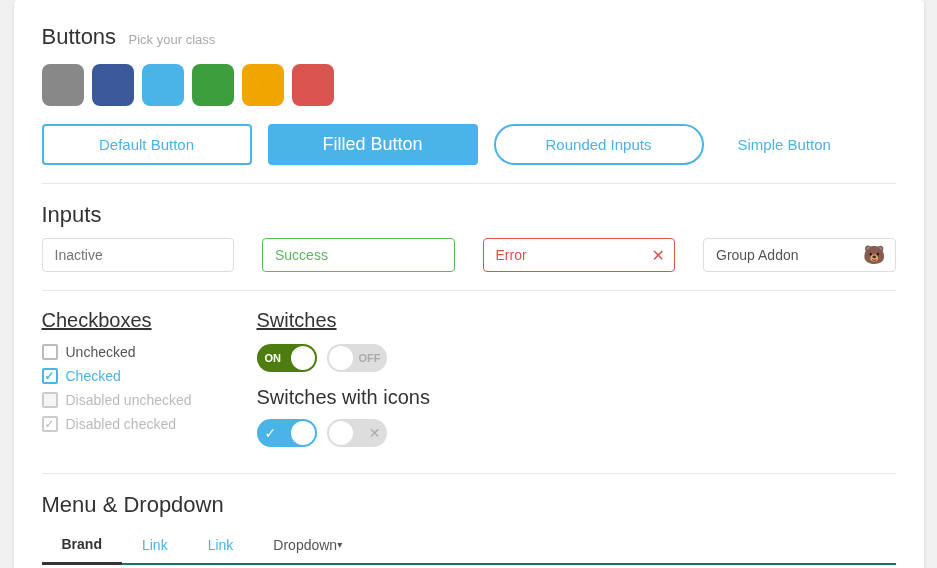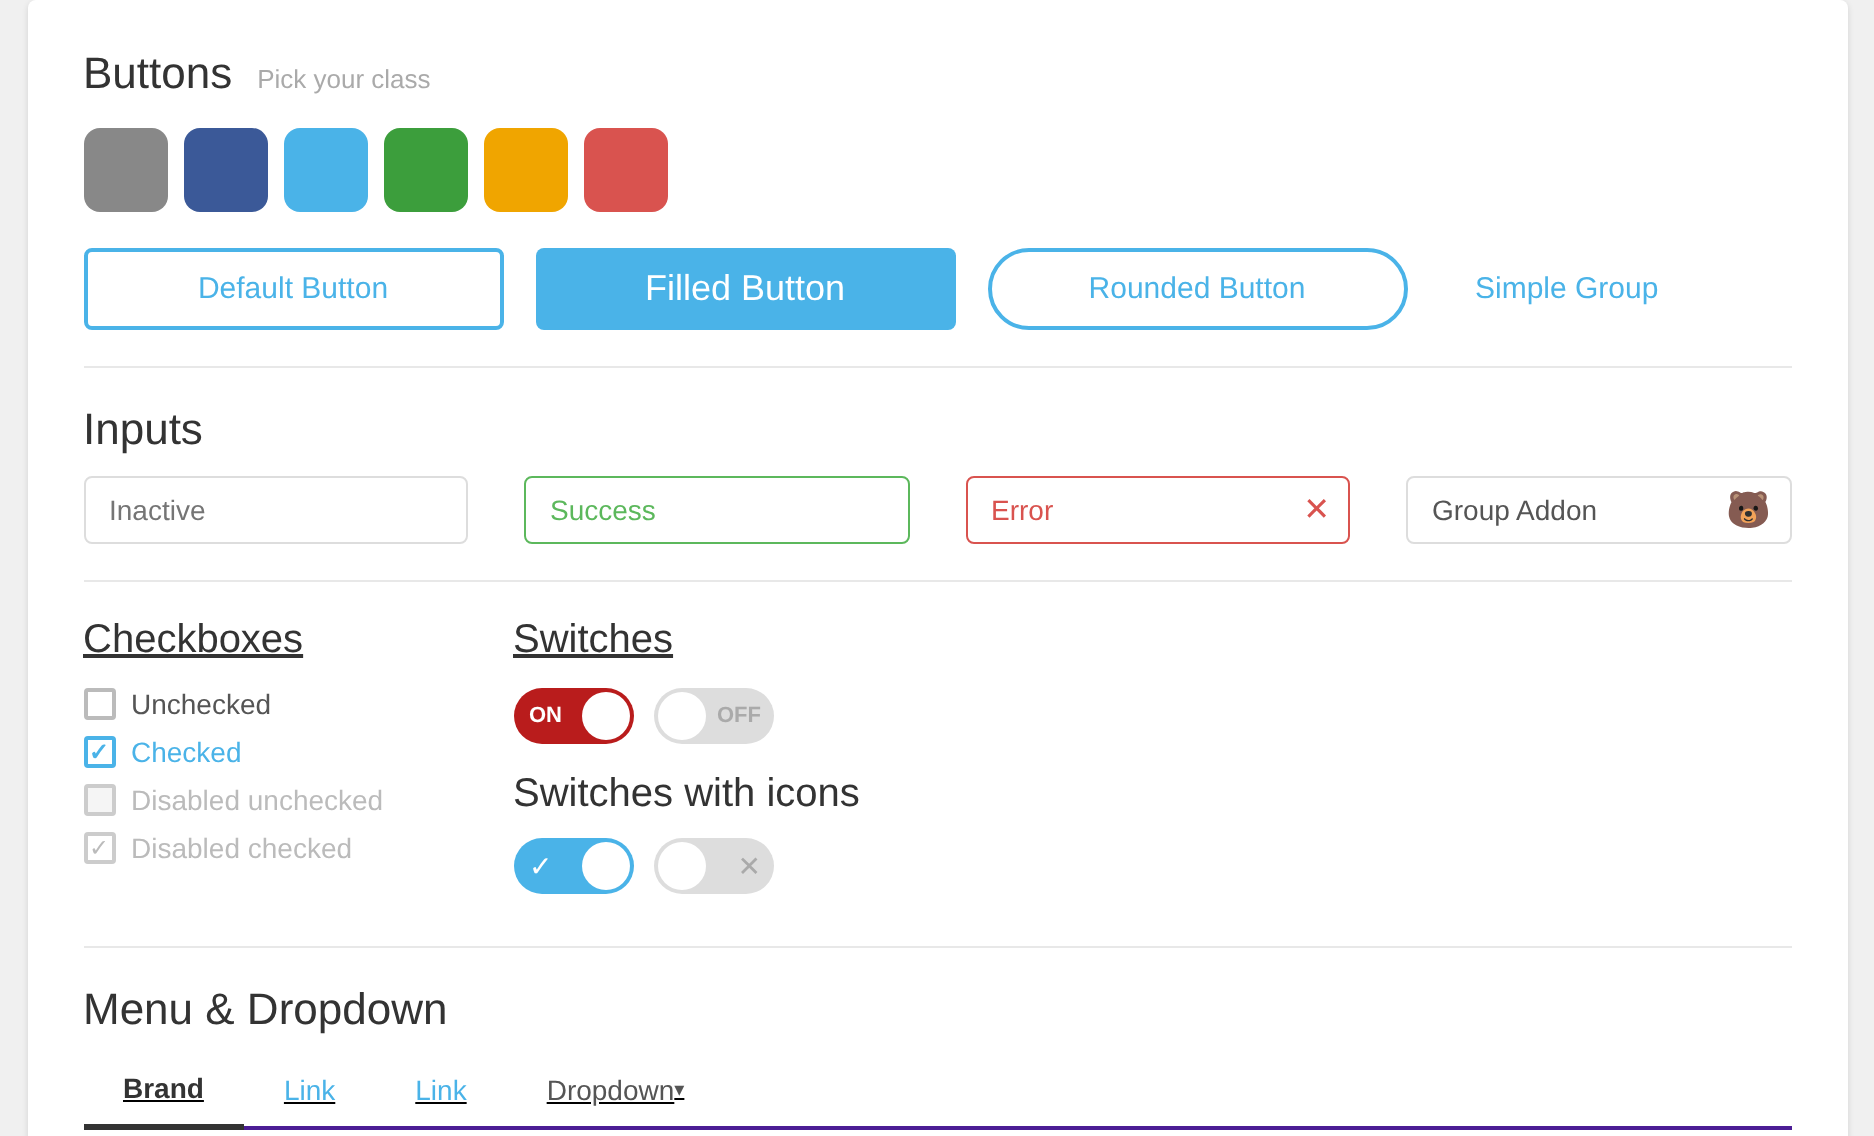--- a/index.html
+++ b/index.html
@@ -259,21 +259,21 @@
     .switch {
       display: flex;
       align-items: center;
       border-radius: 50px;
       width: 60px;
       height: 28px;
       position: relative;
       cursor: pointer;
     }
     .switch.on {
-      background: #b91c1c;
+      background: #4d7c0f;
     }
     .switch.off {
       background: #ddd;
     }
     .switch-knob {
       width: 24px;
       height: 24px;
       border-radius: 50%;
       background: #fff;
       position: absolute;
@@ -321,23 +321,22 @@
       color: #333;
       margin: 14px 0 10px;
     }
 
     
     .menu-section { margin-top: 2px; }
     .menu-nav {
       display: flex;
       align-items: center;
       gap: 0;
-      border-bottom: 2px solid #4c1d95;
+      border-bottom: 2px solid #0f766e;
       margin-top: 8px;
-      text-decoration: underline;
     }
     .menu-item {
       padding: 10px 20px;
       font-size: 14px;
       cursor: pointer;
       color: #555;
     }
     .menu-item.active {
       color: #333;
       font-weight: 600;
@@ -372,22 +371,22 @@
       <div class="swatch" style="background:#3b5998;"></div>
       <div class="swatch" style="background:#4ab3e8;"></div>
       <div class="swatch" style="background:#3c9e3c;"></div>
       <div class="swatch" style="background:#f0a500;"></div>
       <div class="swatch" style="background:#d9534f;"></div>
     </div>
 
     <div class="buttons-row">
       <button class="btn-default">Default Button</button>
       <button class="btn-filled">Filled Button</button>
-      <button class="btn-rounded">Rounded Button</button>
-      <button class="btn-simple">Simple Group</button>
+      <button class="btn-rounded">Rounded Inputs</button>
+      <button class="btn-simple">Simple Button</button>
     </div>
   </div>
 
   <hr class="divider">
 
   <div class="inputs-section">
     <span class="section-title">Inputs</span>
     <div class="inputs-row">
       <div class="input-wrap">
         <input class="input-field" type="text" readonly="" placeholder="Inactive" style="">

